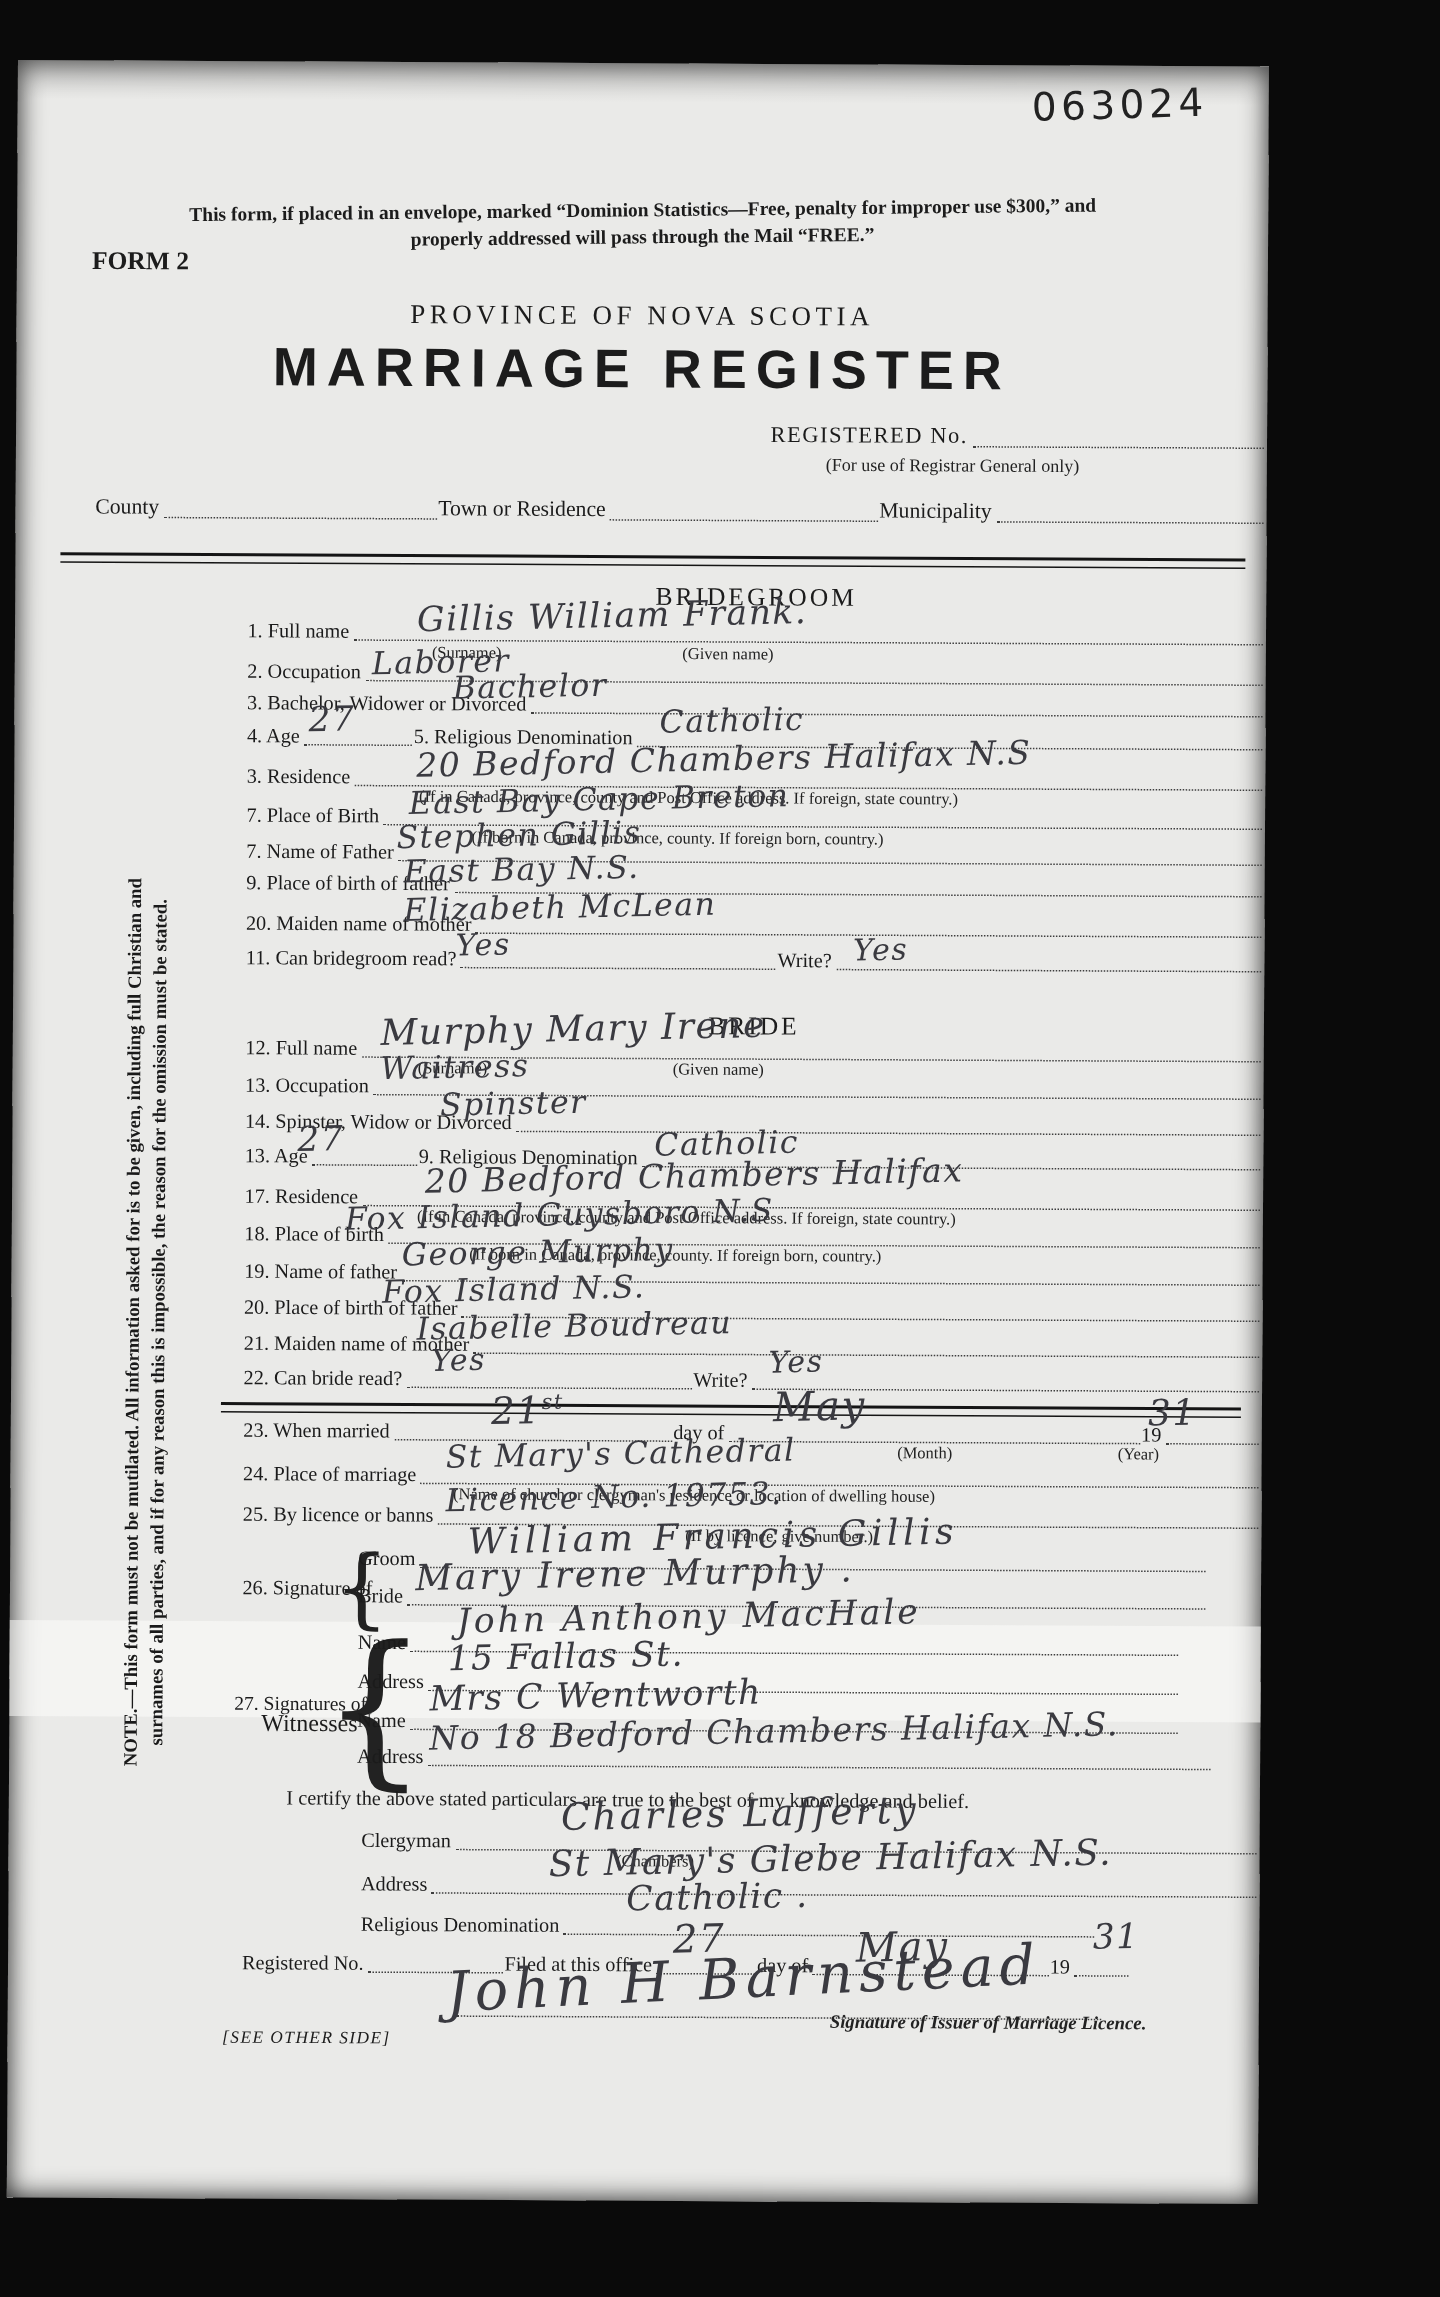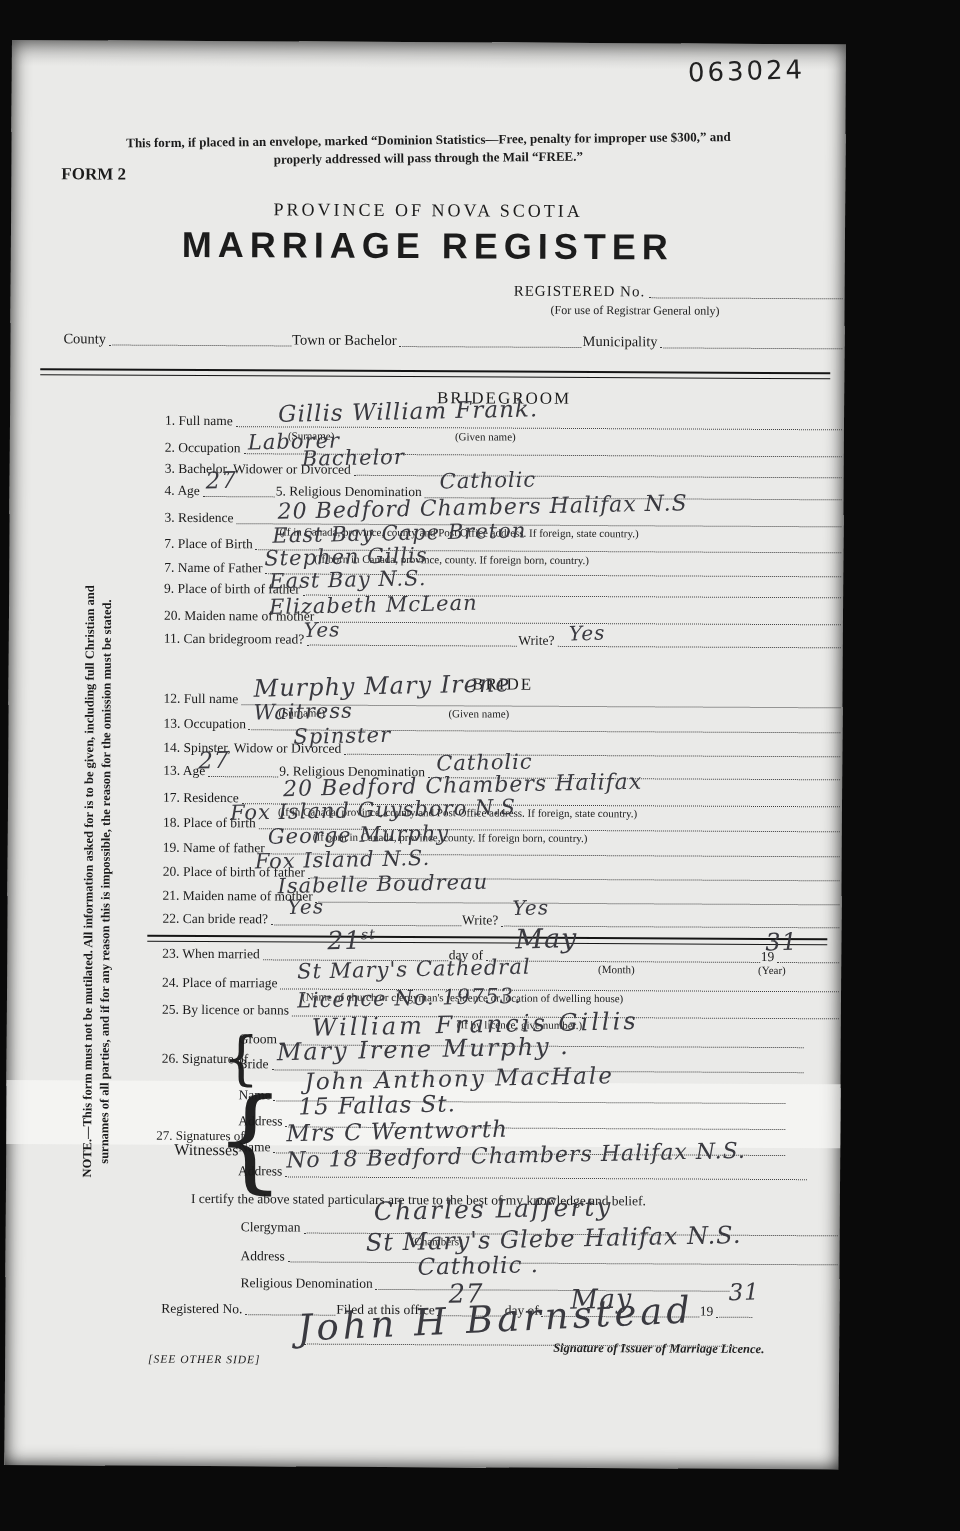--- a/index.html
+++ b/index.html
@@ -50,21 +50,21 @@
 
     <div class="row" style="left:503px;top:240px;width:330px;">
       <span class="lbl" style="font-size:15px;letter-spacing:1px;">REGISTERED No.</span>
       <span class="dots"></span>
     </div>
     <div class="cap" style="left:540px;top:260px;font-size:12px;">(For use of Registrar General only)</div>
 
     <div class="row" style="left:53px;top:290px;width:780px;font-size:14.5px;">
       <span class="lbl">County</span>
       <span class="dots" style="flex:0 0 182px;"></span>
-      <span class="lbl">Town or Bachelor</span>
+      <span class="lbl">Town or Residence</span>
       <span class="dots"></span>
       <span class="lbl">Municipality</span>
       <span class="dots"></span>
     </div>
     <div class="dbl" style="left:30px;top:328px;width:790px;"></div>
 
     <div class="vnote">
       <div>NOTE.—This form must not be mutilated.  All information asked for is to be given, including full Christian and</div>
       <div>surnames of all parties, and if for any reason this is impossible, the reason for the omission must be stated.</div>
     </div>
@@ -217,21 +217,21 @@
 
     <div class="row" style="left:155px;top:904px;width:678px;">
       <span class="lbl">23. When married</span>
       <span class="dots" style="flex:0 0 185px;"></span>
       <span class="lbl">day of</span>
       <span class="dots"></span>
       <span class="lbl">19</span>
       <span class="dots" style="flex:0 0 62px;"></span>
     </div>
     <div class="cap" style="left:591px;top:920px;">(Month)</div>
-    <div class="cap" style="left:738px;top:920px;margin-left:13px;">(Year)</div>
+    <div class="cap" style="left:738px;top:920px;">(Year)</div>
     <div class="hand" style="left:320px;top:884px;font-size:25px;"><span>21</span><sup style="font-size:14px;">st</sup></div>
     <div class="hand" style="left:508px;top:880px;font-size:27px;">May</div>
     <div class="hand" style="left:758px;top:884px;font-size:24px;">31</div>
 
     <div class="row" style="left:155px;top:933px;width:678px;">
       <span class="lbl">24. Place of marriage</span>
       <span class="dots"></span>
     </div>
     <div class="cap" style="left:295px;top:949px;">(Name of church or clergyman's residence or location of dwelling house)</div>
     <div class="hand" style="left:290px;top:915px;">St Mary's Cathedral</div>

